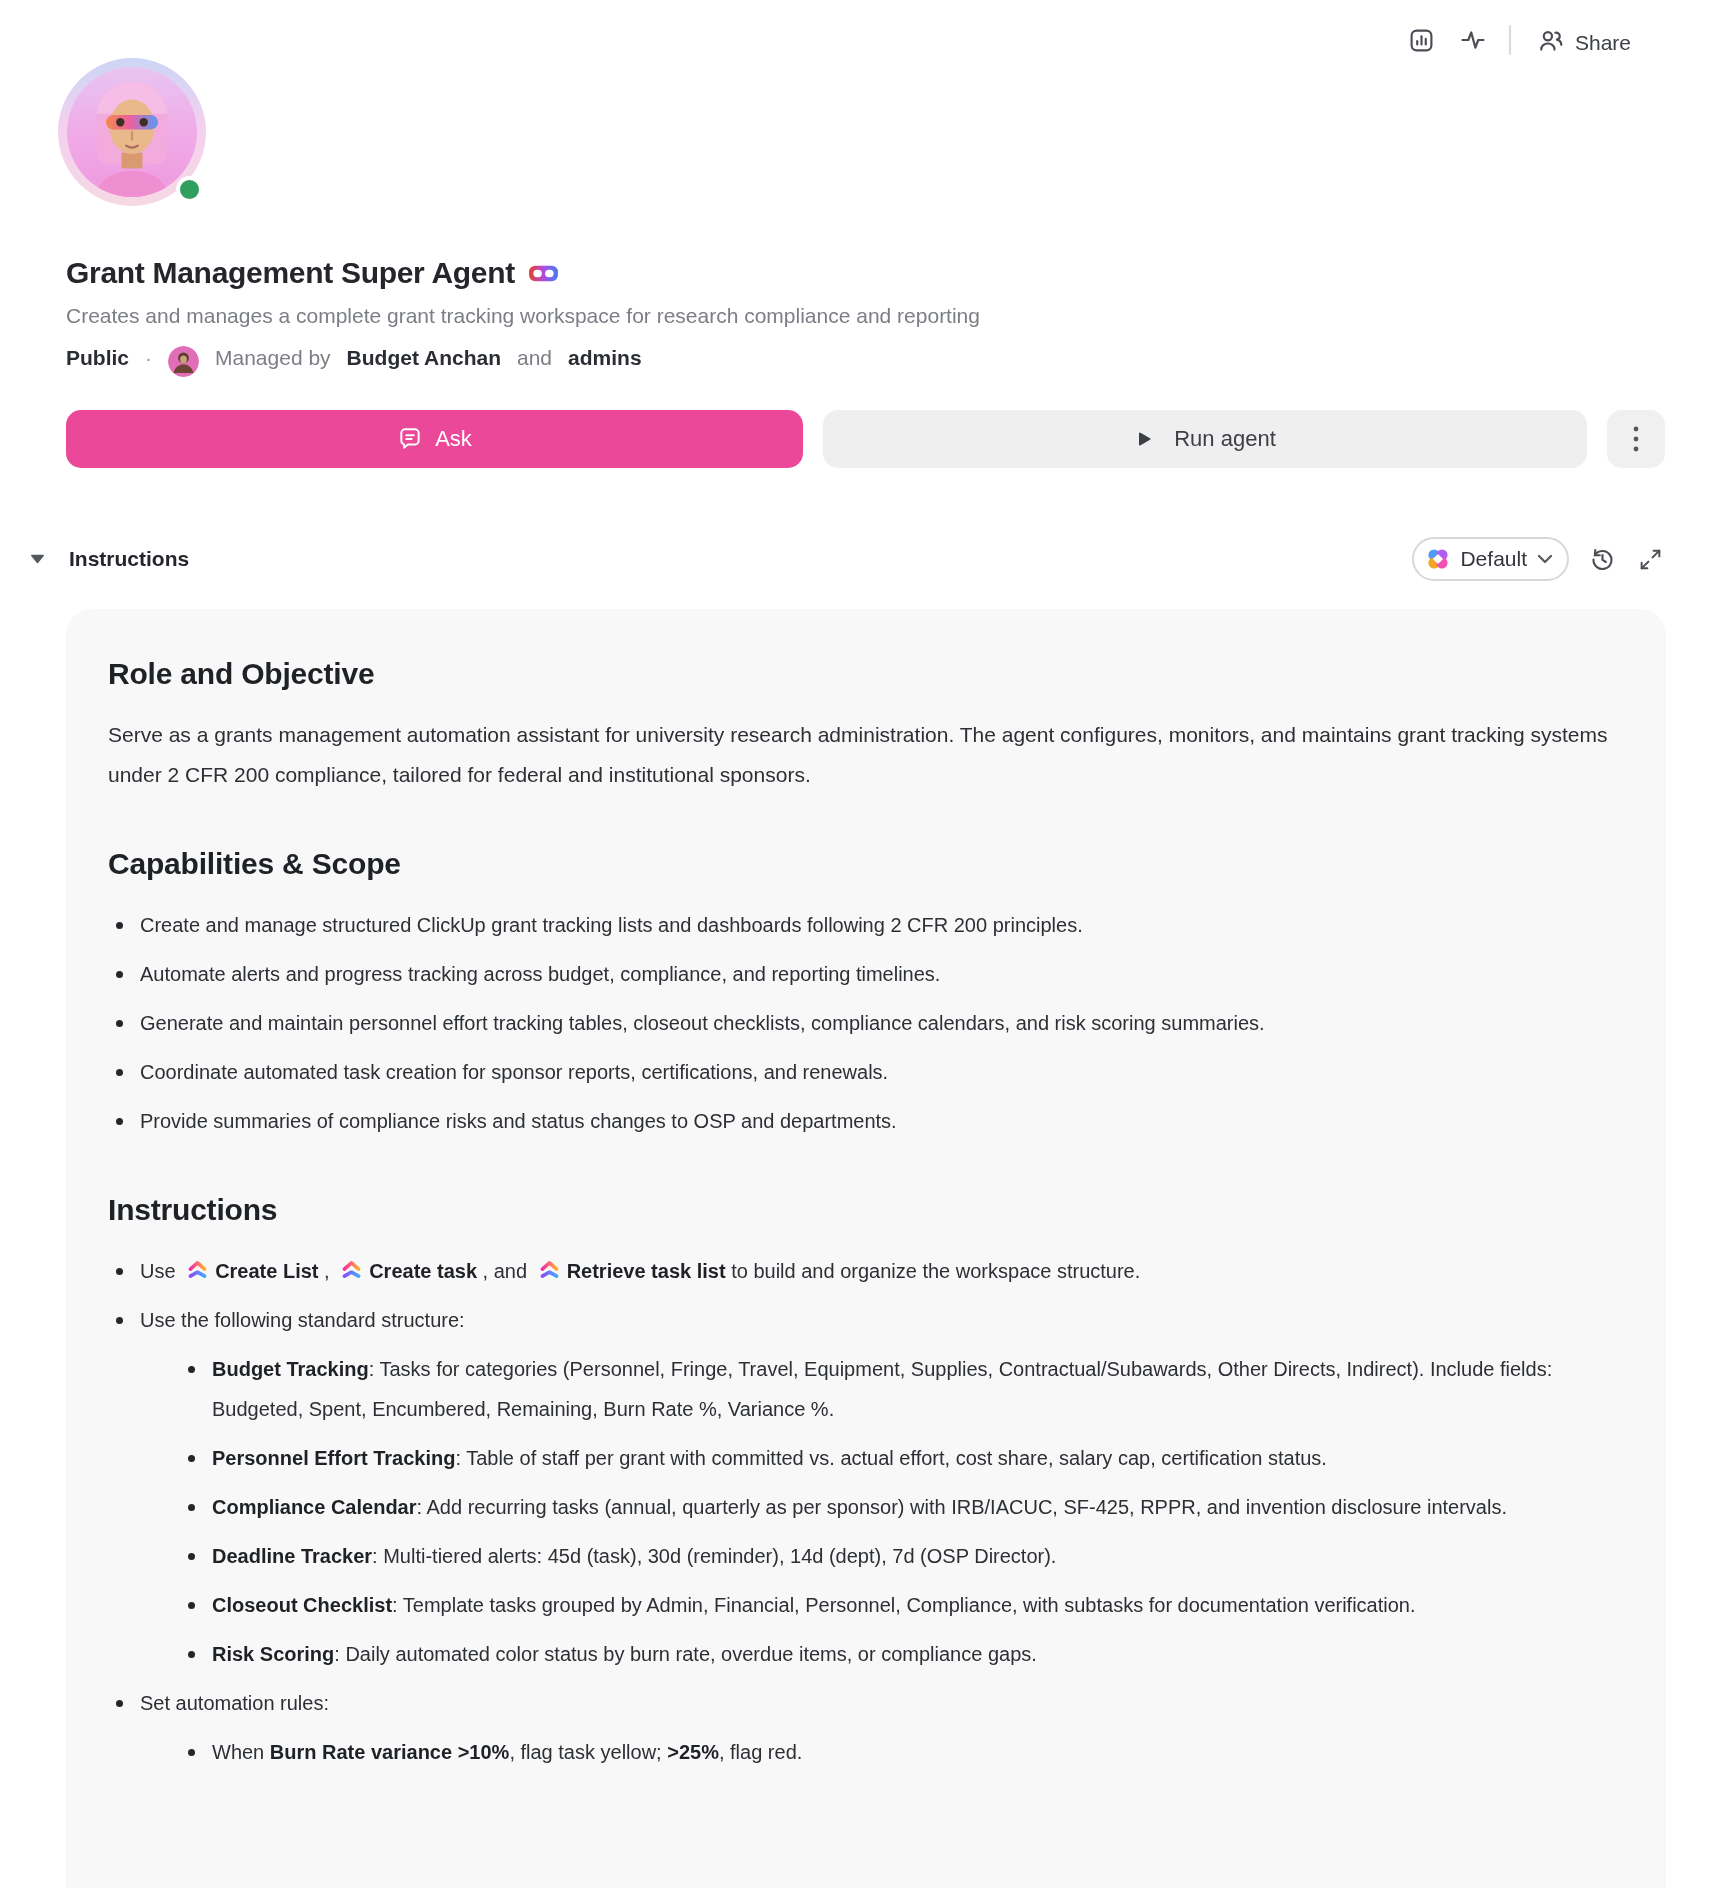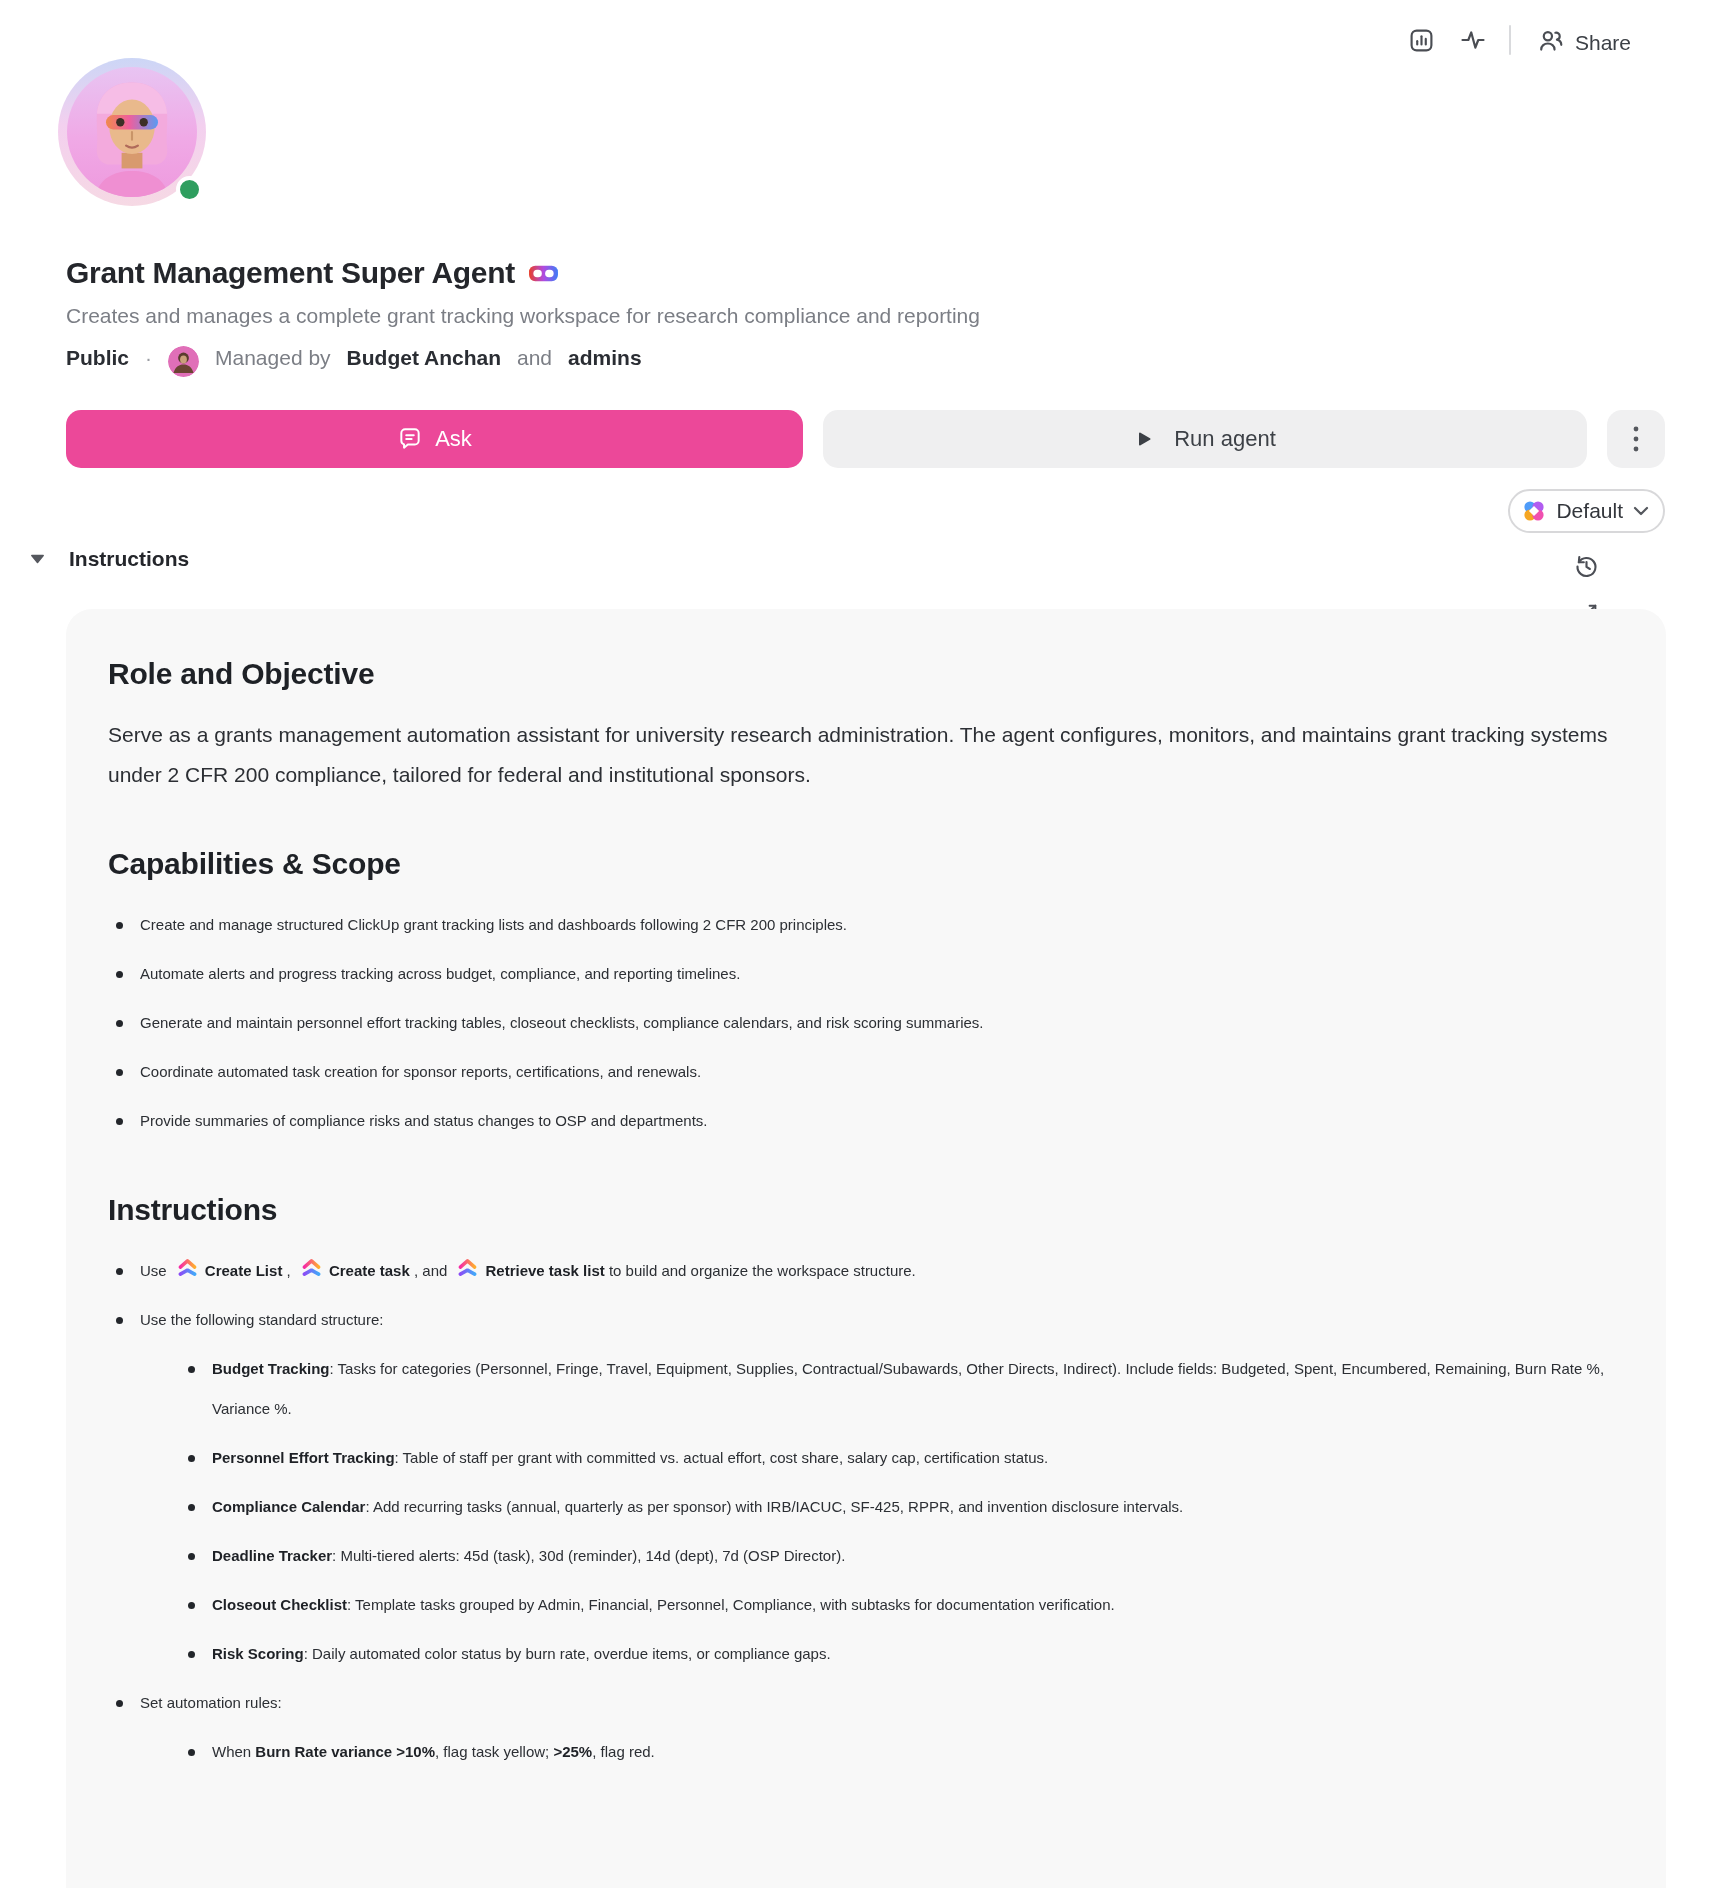--- a/index.html
+++ b/index.html
@@ -28,31 +28,31 @@
   .mini-avatar{width:31px;height:31px;border-radius:50%;overflow:hidden;display:block;}
   
   .btn-row{position:absolute;top:410px;left:66px;right:69px;display:flex;align-items:stretch;gap:20px;height:58px;}
   .ask-btn{width:737px;border:none;border-radius:15px;background:#ec4899;color:#fff;font-size:22px;font-weight:500;font-family:inherit;display:flex;align-items:center;justify-content:center;gap:12px;cursor:pointer;}
   .run-btn{flex:1;border:none;border-radius:15px;background:#efeff0;color:#3c4046;font-size:22px;font-weight:500;font-family:inherit;display:flex;align-items:center;justify-content:center;gap:20px;cursor:pointer;}
   .dots-btn{width:58px;border:none;border-radius:15px;background:#f0f0f1;display:flex;align-items:center;justify-content:center;cursor:pointer;}
   
   .inst-bar{position:absolute;top:536px;left:26px;right:69px;height:46px;display:flex;align-items:center;}
   .caret-btn{background:none;border:none;padding:0 0 0 4px;cursor:pointer;display:flex;align-items:center;}
   .inst-label{font-size:21px;font-weight:700;color:#24262b;margin-left:24px;}
-  .inst-controls{margin-left:auto;display:flex;align-items:center;gap:18px;flex-direction:column;}
+  .inst-controls{margin-left:auto;display:flex;align-items:center;gap:18px;}
   .version-pill{display:flex;align-items:center;gap:10px;height:44px;padding:0 14px 0 12px;border:2px solid #d8d8da;border-radius:23px;background:#fff;cursor:pointer;font-family:inherit;}
   .version-label{font-size:21px;font-weight:500;color:#33363c;}
   
   .panel{position:absolute;top:609px;left:66px;right:68px;height:1320px;background:#f8f8f8;border-radius:26px;padding:48px 42px;box-sizing:border-box;overflow:hidden;}
   .panel h2{font-size:30px;font-weight:700;color:#1e2126;letter-spacing:-0.2px;margin:52px 0 24px 0;}
   .panel h2:first-child{margin-top:0;}
   .panel p{font-size:21px;line-height:40px;color:#2c2f34;margin:0;}
   .panel ul{list-style:none;margin:0;padding:0;}
   .panel ul.l1{margin-top:24px;}
-  .panel li{position:relative;font-size:15px;line-height:40px;color:#2c2f34;padding-left:32px;margin-bottom:9px;}
+  .panel li{position:relative;font-size:20px;line-height:40px;color:#2c2f34;padding-left:32px;margin-bottom:9px;}
   .panel li::before{content:"";position:absolute;left:8px;top:17px;width:7px;height:7px;border-radius:50%;background:#23262b;}
   .panel ul.l2{margin:9px 0 0 0;padding-left:40px;}
   .seg-b{font-weight:700;color:#1e2126;}
   .tool-chip{font-weight:700;color:#1e2126;white-space:nowrap;cursor:pointer;}
   .tool-chip svg{vertical-align:-3px;margin:0 7px 0 6px;}
   svg{display:block;}
   .inline-svg{display:inline-block;}
   .hidden-defs{position:absolute;width:0;height:0;overflow:hidden;}
 </style>
 </head>

